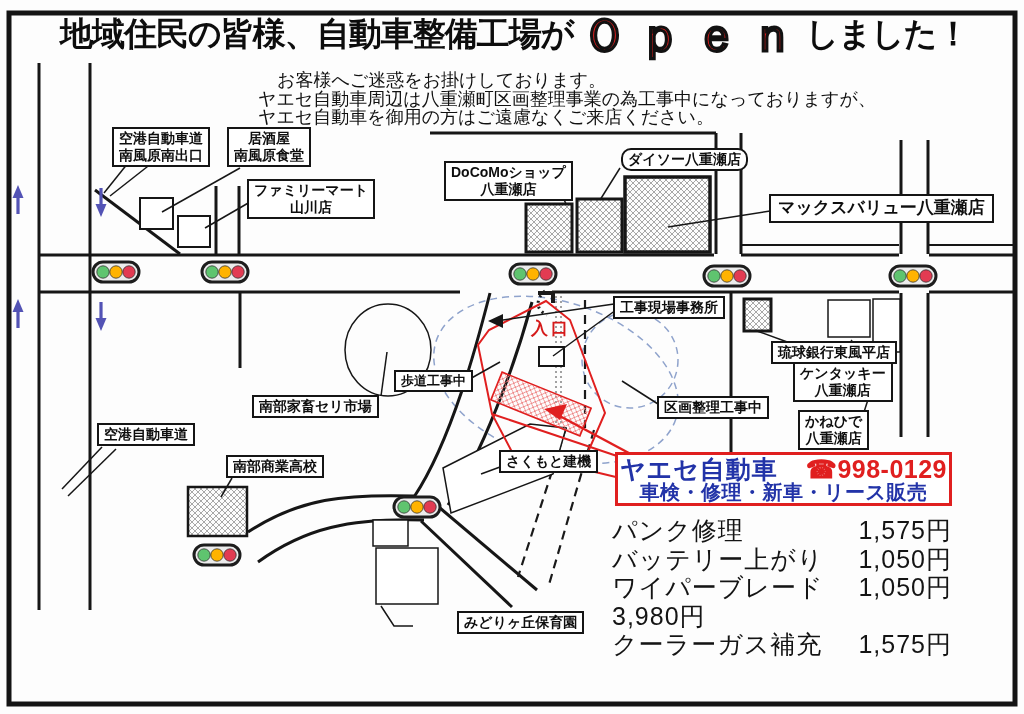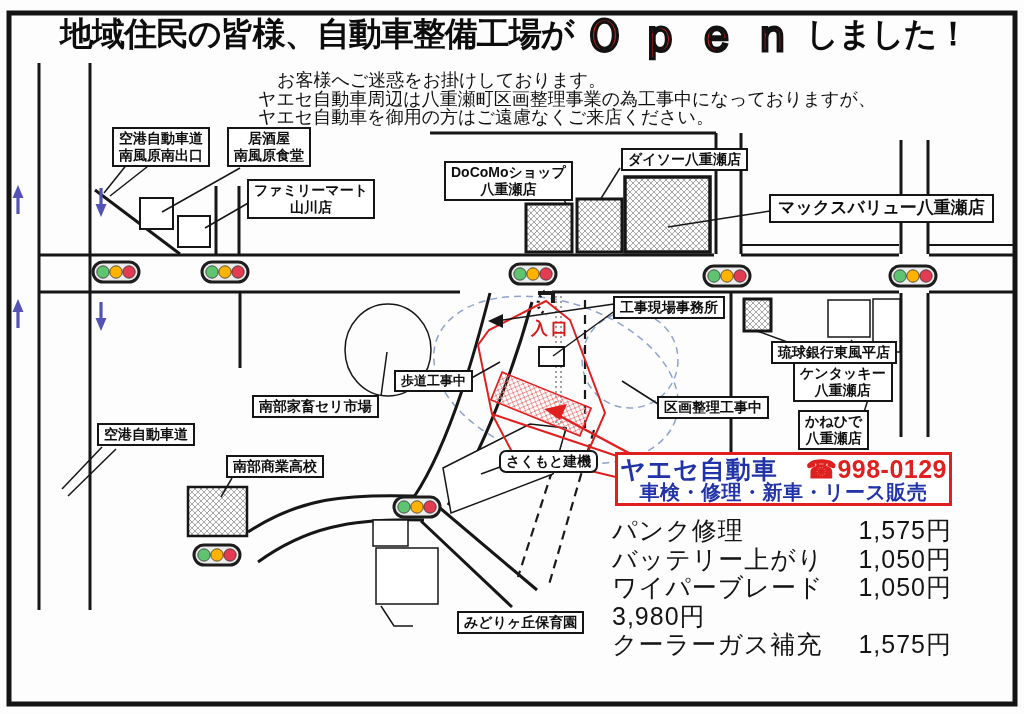--- a/index.html
+++ b/index.html
@@ -180,34 +180,34 @@
 ヤエセ自動車を御用の方はご遠慮なくご来店ください。</div>
 
 <div class="map-label" style="left:112px;top:127px;">空港自動車道
 南風原南出口</div>
 <div class="map-label" style="left:227px;top:127px;">居酒屋
 南風原食堂</div>
 <div class="map-label" style="left:247px;top:179px;">ファミリーマート
 山川店</div>
 <div class="map-label" style="left:444px;top:161px;">DoCoMoショップ
 八重瀬店</div>
-<div class="map-label" style="left:621px;top:148px;">ダイソー八重瀬店</div>
+<div class="map-label" style="left:621px;top:148px;border-radius:10px;">ダイソー八重瀬店</div>
 <div class="map-label big" style="left:769px;top:194px;">マックスバリュー八重瀬店</div>
 <div class="map-label" style="left:613px;top:296px;">工事現場事務所</div>
 <div class="map-label" style="left:771px;top:341px;">琉球銀行東風平店</div>
 <div class="map-label" style="left:793px;top:362px;text-align:center;">ケンタッキー
 八重瀬店</div>
 <div class="map-label" style="left:798px;top:410px;">かねひで
 八重瀬店</div>
 <div class="map-label" style="left:657px;top:396px;">区画整理工事中</div>
 <div class="map-label small" style="left:394px;top:370px;">歩道工事中</div>
 <div class="map-label" style="left:252px;top:395px;">南部家畜セリ市場</div>
 <div class="map-label" style="left:97px;top:423px;">空港自動車道</div>
 <div class="map-label" style="left:226px;top:455px;">南部商業高校</div>
-<div class="map-label" style="left:499px;top:450px;border-radius:7px;">さくもと建機</div>
+<div class="map-label" style="left:499px;top:450px;">さくもと建機</div>
 <div class="map-label" style="left:410px;top:611px;margin-left:47px;">みどりヶ丘保育園</div>
 <div class="entrance" style="left:531px;top:317px;">入口</div>
 
 <div class="info-box">
   <div class="info-line1">
     <span class="shop-name">ヤエセ自動車</span>
     <span class="shop-phone"><span>☎</span><span>998-0129</span></span>
   </div>
   <div class="services">車検・修理・新車・リース販売</div>
 </div>

